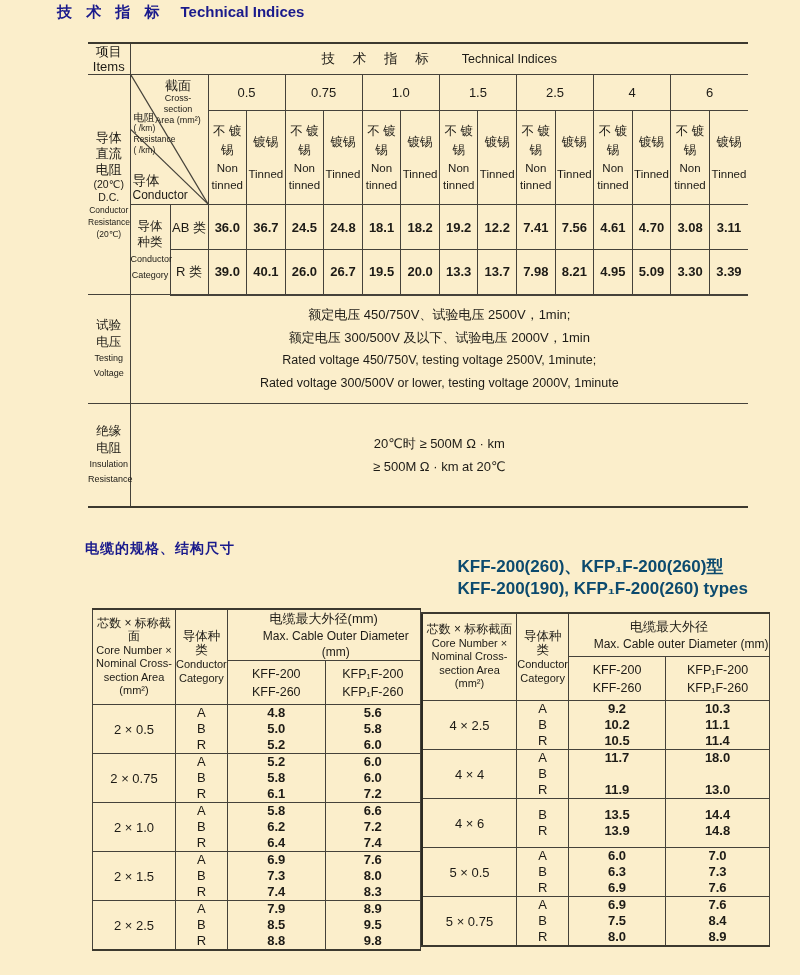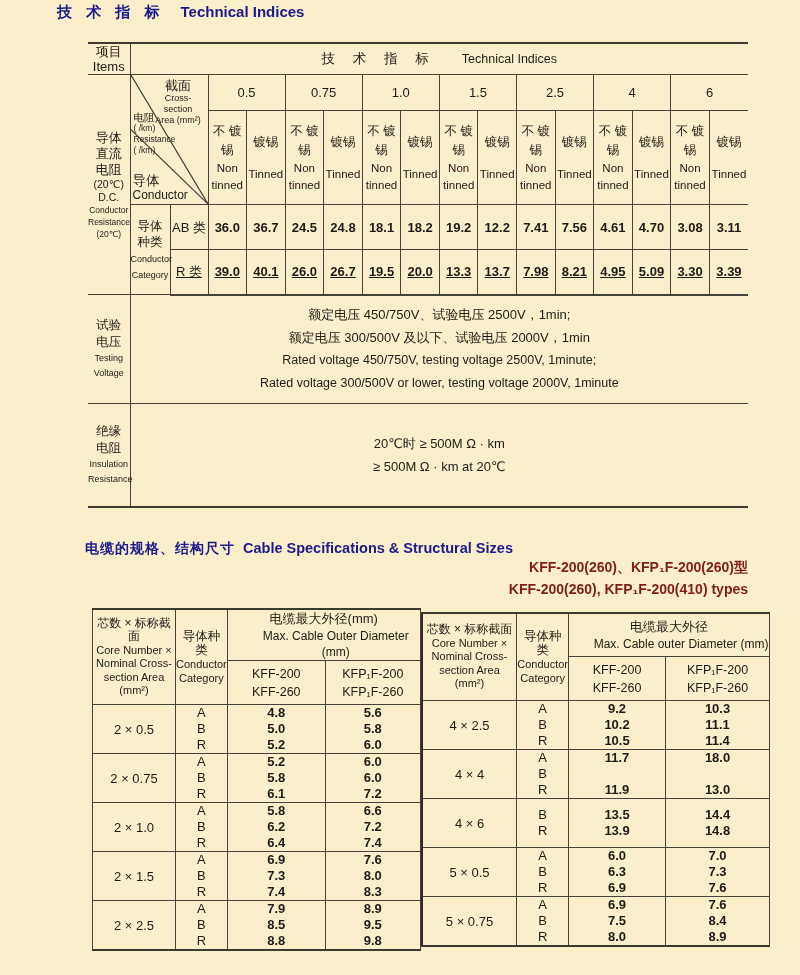--- a/index.html
+++ b/index.html
@@ -9,35 +9,35 @@
 
   
   .sec-title{display:flex;align-items:baseline;font-weight:bold;color:#1a1a8c;white-space:nowrap;}
   .title1{left:57px;top:3px;gap:16px;}
   .title1 .zh-t{font-size:15px;letter-spacing:5px;}
   .title1 .en-t{font-size:15px;}
   .title2{left:57px;top:540px;gap:8px;margin-left:28px;}
   .title2 .zh-t{font-size:14px;letter-spacing:1px;}
   .title2 .en-t{font-size:14.5px;}
 
-  .types{right:52px;top:556px;text-align:right;font-weight:bold;font-size:14px;line-height:22px;color:#7f1d1d;}
+  .types{right:52px;top:556px;font-weight:bold;font-size:17px;line-height:22px;color:#0c4a6e;}
 
   
   table.tech{left:88px;top:42px;width:660px;border-collapse:collapse;table-layout:fixed;
              border-top:2px solid #3c392f;border-bottom:2px solid #3c392f;}
   table.tech td{border:solid #45423a;border-width:1.5px 1px;padding:0;text-align:center;vertical-align:middle;
                 font-size:13px;line-height:15px;}
   table.tech td.no-l{border-left:none;}
   table.tech td.no-r{border-right:none;}
   tr.r-items{height:26px;}
   tr.r-sizes{height:36px;}
   tr.r-sub{height:94px;}
   tr.r-ab{height:45px;}
   tr.r-r{height:45px;}
-  tr.r-r td{border-bottom-width:2px;text-decoration:underline;}
+  tr.r-r td{border-bottom-width:2px;}
   tr.r-test{height:109px;}
   tr.r-ins{height:103px;}
   .c-items{font-size:11px;line-height:12.5px;}
   .c-title .row-line{display:flex;justify-content:center;align-items:baseline;gap:26px;}
   .c-title .zh-t2{font-size:13.5px;letter-spacing:7px;}
   .c-title .en-t2{font-size:12.5px;}
   .c-leftlabel div.zh{font-size:13px;line-height:16px;}
   .c-leftlabel div.sm{font-size:10.5px;line-height:13px;}
   .c-leftlabel div.xs{font-size:8.5px;line-height:12px;}
   
@@ -292,25 +292,24 @@
     <td class="c-body no-r" colspan="16">
       <div class="zh">20℃时 ≥ 500M Ω · km</div>
       <div class="zh">≥ 500M Ω · km at 20℃</div>
     </td>
   </tr>
 </tbody>
   </table>
 
 <div class="abs sec-title title2">
   <span class="zh-t">电缆的规格、结构尺寸</span>
-  <span class="en-t">Cable Specifications &amp; Structural Sizes</span>
 </div>
 <div class="abs types">
   <div>KFF-200(260)、KFP₁F-200(260)型</div>
-  <div>KFF-200(260), KFP₁F-200(410) types</div>
+  <div>KFF-200(190), KFP₁F-200(260) types</div>
 </div>
 
 <div class="abs spec-wrap">
 
   <table class="spec spec-left">
     <colgroup>
         <col style="width:83px">
         <col style="width:45px">
         <col style="width:98px">
         <col style="width:95px">

